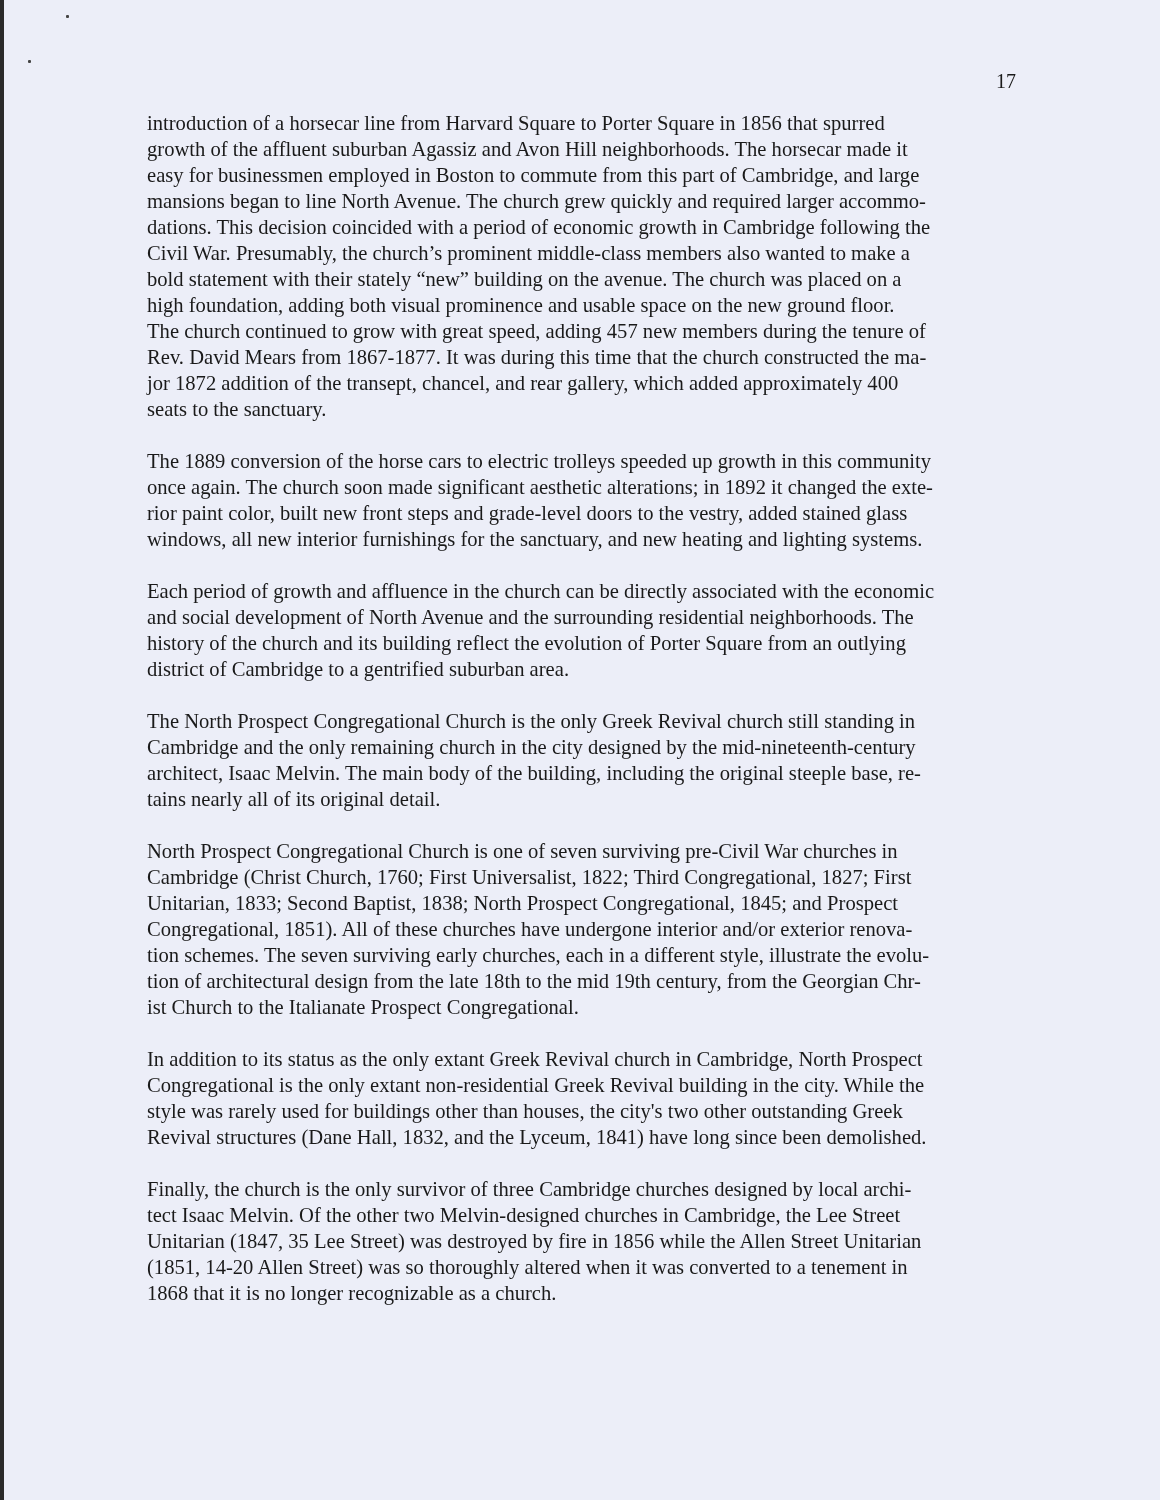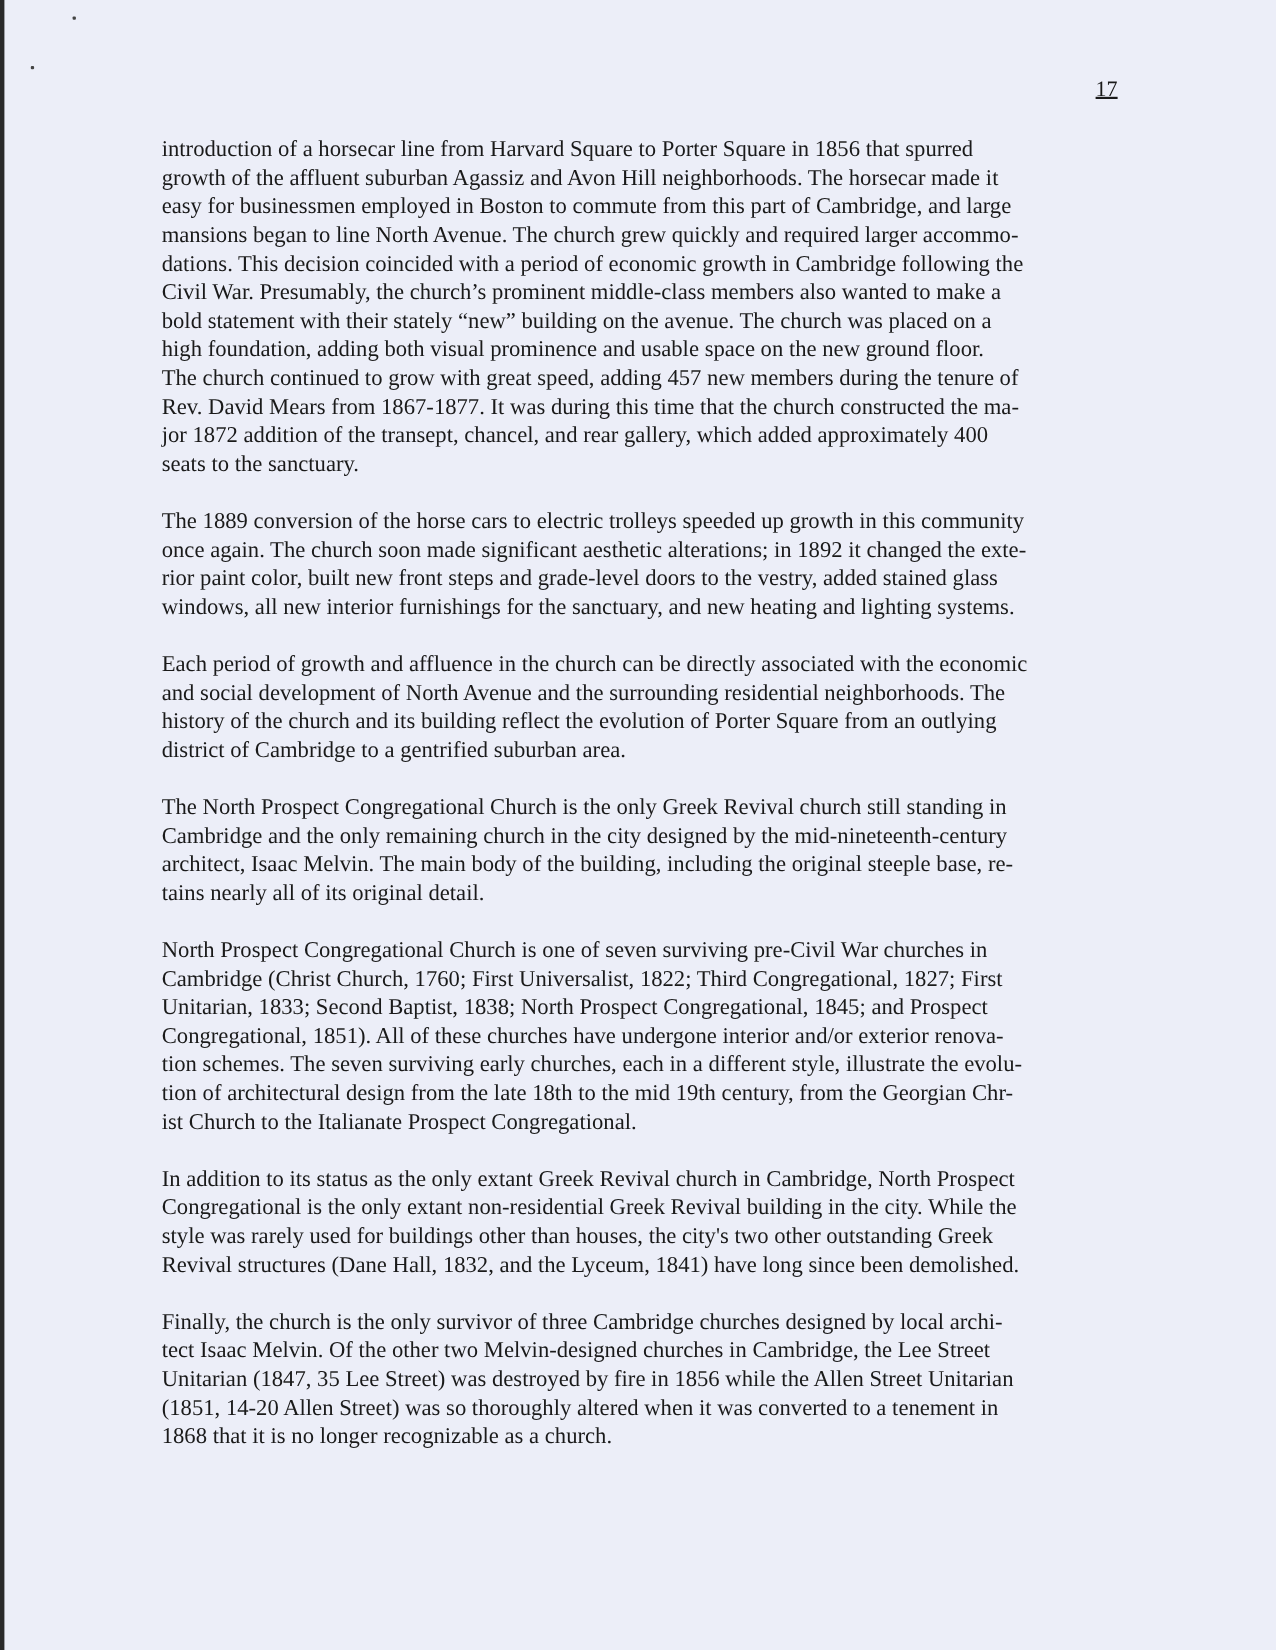--- a/index.html
+++ b/index.html
@@ -11,27 +11,26 @@
       font-family: "Liberation Serif", "DejaVu Serif", serif;
       color: #1a1a1a;
     }
     .left-edge {
       position: absolute; left: 0; top: 0; width: 4px; height: 1500px; background: #2a2a2a;
     }
     .speck { position: absolute; width: 3px; height: 3px; background: #444; border-radius: 1px; }
     .page-number {
       position: absolute; top: 70px; left: 996px;
       font-size: 20px;
-      text-decoration: underline;
     }
     .content {
       position: absolute; left: 147px; top: 110px; width: 880px;
       font-size: 20.6px; line-height: 26px;
     }
-    .para { margin: 13px 0 26px 0; white-space: pre-line; }
+    .para { margin: 0 0 26px 0; white-space: pre-line; }
     .heading { margin: 0 0 26px 28px; }
   </style>
 </head>
 <body>
 
 <div class="left-edge"></div>
 <div class="speck" style="left:66px;top:15px;"></div>
 <div class="speck" style="left:28px;top:60px;"></div>
 
 <div class="page-number">17</div>

